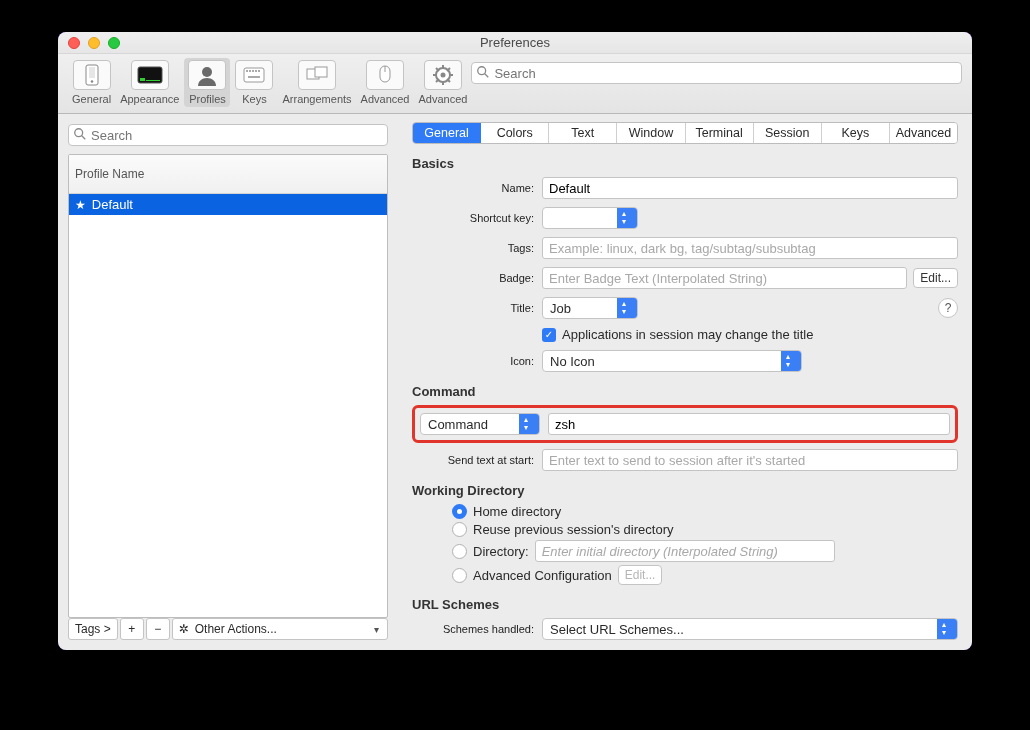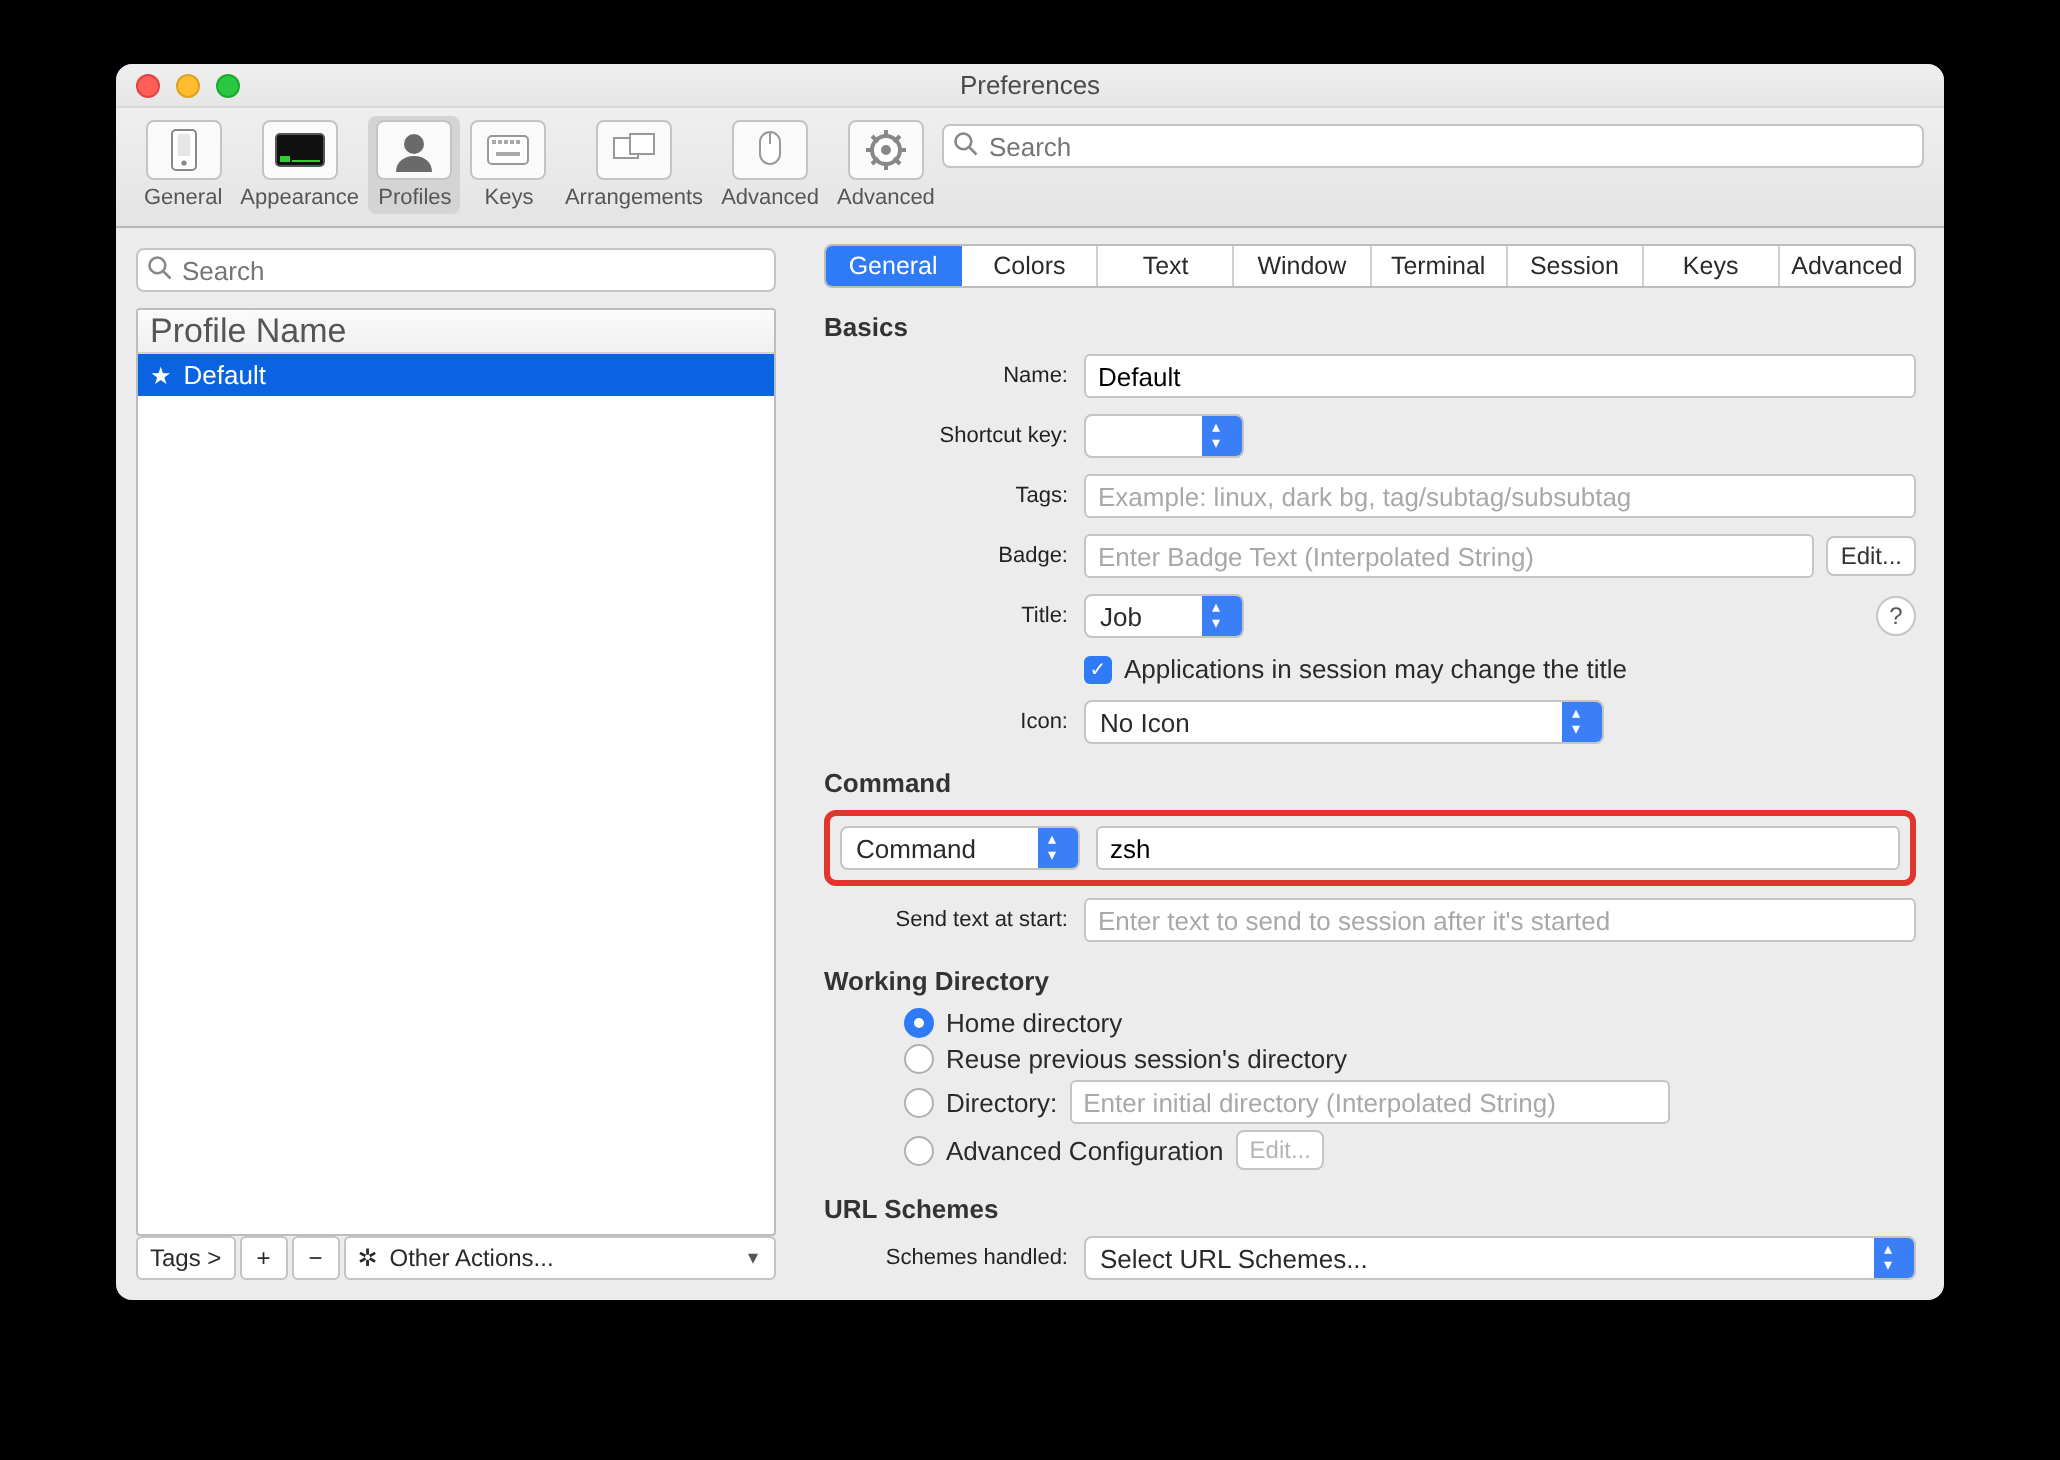--- a/index.html
+++ b/index.html
@@ -101,24 +101,24 @@
     flex:1;
     background:#fff;
     border:1px solid #bdbdbd;
     border-radius:2px;
     display:flex; flex-direction:column;
     overflow:hidden;
   }
   .col-header {
     background:linear-gradient(#fbfbfb,#f0f0f0);
     border-bottom:1px solid #d4d4d4;
-    height:22px;
+    height:39px;
     display:flex; align-items:center;
     padding-left: 6px;
-    font-size:17px; color:#555;
+    font-size:12px; color:#555;
   }
   .profile-row {
     height:21px; display:flex; align-items:center;
     padding-left:6px; gap:6px;
     background:#0a63e0; color:#fff;
     font-size:13px;
   }
   .star { color:#fff; font-size:12px; }
   .left-footer {
     margin-top: 0;
@@ -185,21 +185,21 @@
     content:""; position:absolute; right:0; top:0; width:20px; height:100%;
     background:#3a7ff5;
     border-top-right-radius:3px; border-bottom-right-radius:3px;
   }
   .select .carets {
     position:absolute; right:5px; top:3px; width:10px; height:14px;
     z-index:2; color:#fff;
   }
   .select .carets::before { content:"▴"; position:absolute; top:-2px; left:0; font-size:8px; }
   .select .carets::after { content:"▾"; position:absolute; bottom:-1px; left:0; font-size:8px; }
-  .small-select { width:80px; }
+  .small-select { width:96px; }
   .checkbox {
     width:14px; height:14px; border-radius:3px; background:#2f7af6;
     display:flex; align-items:center; justify-content:center;
     color:#fff; font-size:10px; flex-shrink:0;
   }
   .btn {
     height:20px; border:1px solid #c4c4c4; border-radius:4px; background:#fff;
     font-size:12px; padding:0 6px; display:flex; align-items:center; color:#333;
   }
   .help-circle {
@@ -449,21 +449,21 @@
           <div class="radio checked"></div>
           <span class="radio-label">Home directory</span>
         </div>
         <div class="radio-row">
           <div class="radio"></div>
           <span class="radio-label">Reuse previous session's directory</span>
         </div>
         <div class="radio-row">
           <div class="radio"></div>
           <span class="radio-label">Directory:</span>
-          <input class="text" style="width: 300px;" placeholder="Enter initial directory (Interpolated String)">
+          <input class="text" style="width: 300px; font-style: italic;" placeholder="Enter initial directory (Interpolated String)">
         </div>
         <div class="radio-row">
           <div class="radio"></div>
           <span class="radio-label">Advanced Configuration</span>
           <div class="btn disabled">Edit...</div>
         </div>
       </div>
 
       <div class="section-h">URL Schemes</div>
       <div class="row">

